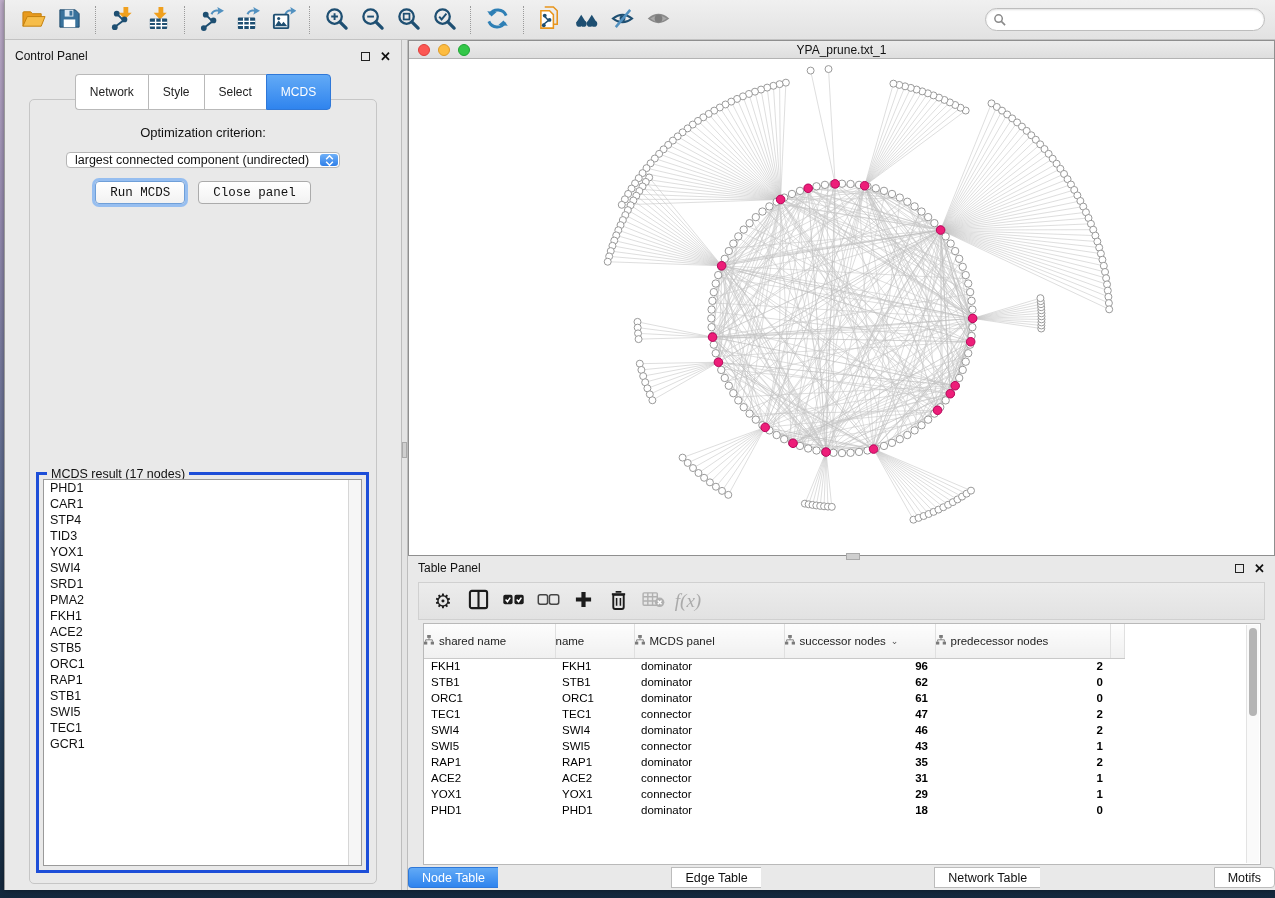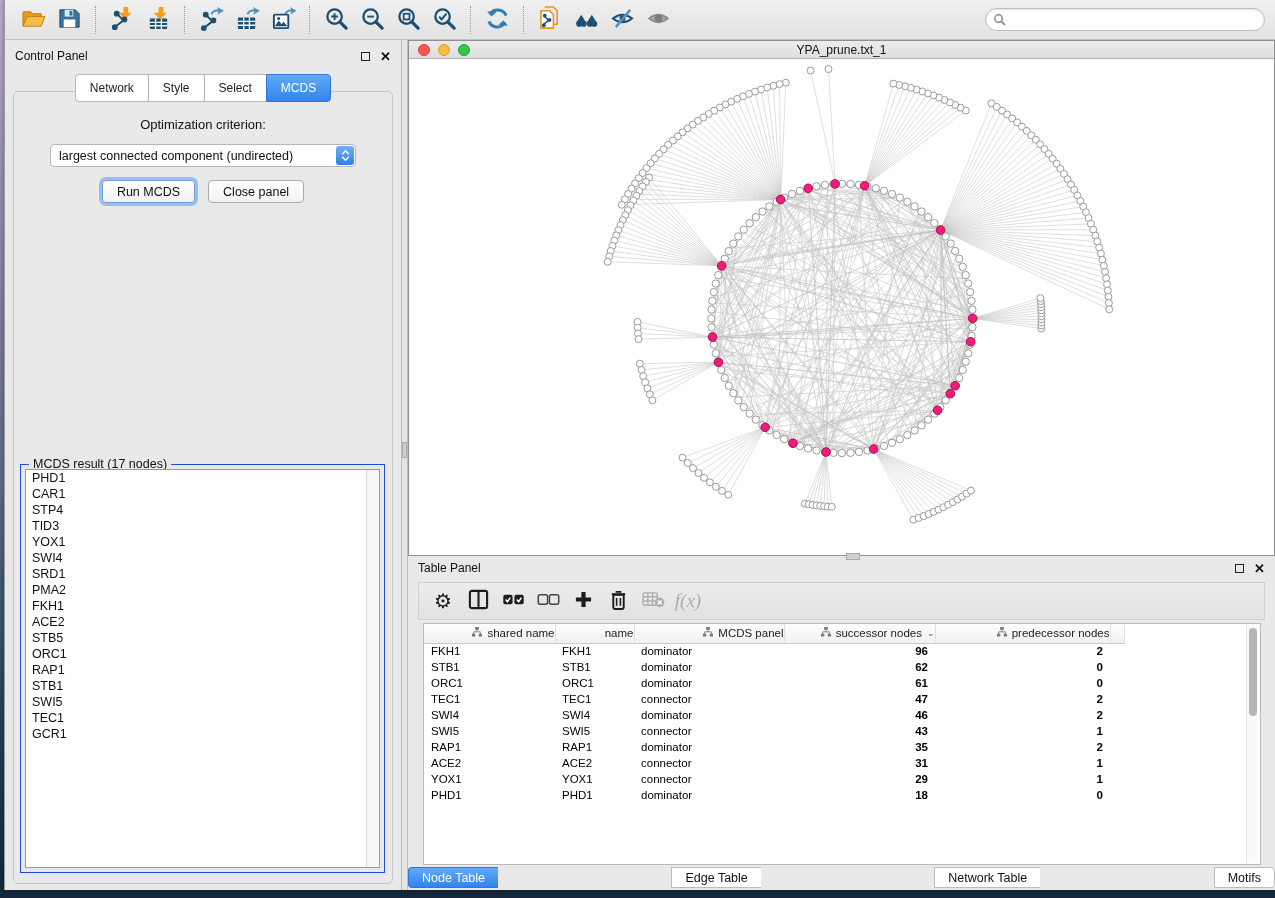--- a/index.html
+++ b/index.html
@@ -30,42 +30,42 @@
 
   
   .control-panel { width:396px; flex:none; display:flex; flex-direction:column; background:#e9e9e9; padding-top:4px; }
   .panel-header { height:24px; flex:none; display:flex; align-items:center; padding:0 10px; }
   .panel-title { font-size:12px; color:#111; }
   .panel-header .win-icons { margin-left:auto; display:flex; gap:10px; align-items:center; }
   .float-icon { width:9px; height:9px; border:1.5px solid #222; display:inline-block; }
   .close-icon { font-size:13px; font-weight:bold; color:#111; line-height:9px; }
 
   .cp-tabs { display:flex; justify-content:center; position:relative; z-index:2; margin-top:6px; }
-  .cp-tab { height:28px; padding:4px 14px; background:#fff; border:1px solid #b9b9b9; border-right:none;
+  .cp-tab { height:36px; padding:4px 14px; background:#fff; border:1px solid #b9b9b9; border-right:none;
             display:flex; align-items:center; font-size:12px; color:#222; }
   .cp-tab:first-child { border-radius:4px 0 0 4px; }
   .cp-tab:last-child { border-right:1px solid #b9b9b9; border-radius:0 4px 4px 0; }
   .cp-tab.sel { background:linear-gradient(#62aaf6,#2f84ee); color:#fff; border-color:#2f78d8; }
 
-  .cp-box { margin:-11px 8px 6px; border:1px solid #c6c6c6; border-radius:5px; flex:1;
+  .cp-box { margin:-11px 24px 6px; border:1px solid #c6c6c6; border-radius:5px; flex:1;
             position:relative; padding-top:11px; }
   .opt-label { text-align:center; margin-top:14px; font-size:13px; }
   .select-row { margin:12px 36px 0; }
-  .mac-select { height:23px; background:#fff; border:1px solid #b5b5b5; border-radius:4px;
+  .mac-select { height:16px; background:#fff; border:1px solid #b5b5b5; border-radius:4px;
                 display:flex; align-items:center; padding-left:8px; font-size:12.5px; position:relative; }
   .mac-select .stepper { position:absolute; right:1px; top:1px; bottom:1px; width:18px; border-radius:3px;
                 background:linear-gradient(#6fb0f8,#2f7fe8); display:flex; flex-direction:column;
                 align-items:center; justify-content:center; gap:1px; }
   .btn-row { display:flex; justify-content:center; gap:13px; margin-top:13px; }
   .btn { height:23px; padding:0 14px; background:linear-gradient(#ffffff,#f2f2f2); border:1px solid #ababab;
-         border-radius:4px; font-size:12.5px; display:flex; align-items:center; color:#111; }
+         border-radius:4px; font-size:12.5px; display:flex; align-items:center; color:#111;font-family:Liberation Mono, monospace; }
   .btn.focused { box-shadow:0 0 0 3px rgba(106,168,245,.65); border-color:#6f9fd8; }
 
   .mcds-group { position:absolute; left:6px; right:7px; top:372px; bottom:10px;
-                border:1px solid #1d4ed8; }
+                border:3px solid #1d4ed8; }
   .mcds-legend { position:absolute; top:-8px; left:8px; background:#e9e9e9; padding:0 4px; font-size:12.5px; }
   .mcds-list { position:absolute; inset:4px; background:#fff; border:1px solid #9a9a9a; overflow:hidden; }
   .mcds-scroll { position:absolute; top:0; bottom:0; right:0; width:13px; background:#f6f6f6; border-left:1px solid #d6d6d6; }
   .mcds-item { font-size:12.5px; line-height:16px; padding-left:6px; color:#111; }
 
   
   .v-splitter { width:7px; flex:none; background:#e4e4e4; border-left:1px solid #bdbdbd; border-right:1px solid #bdbdbd; position:relative; }
   .v-splitter .grip { position:absolute; top:402px; left:0; right:0; height:16px; background:#cfcfcf; border:1px solid #aaa; }
 
   
@@ -86,22 +86,22 @@
 
   
   .table-panel { flex:1; display:flex; flex-direction:column; background:#e9e9e9; min-height:0; }
   .tp-toolbar { height:38px; flex:none; margin:2px 10px 0; background:linear-gradient(#ececec,#e2e2e2);
                 border:1px solid #d0d0d0; display:flex; align-items:center; padding:0 10px; gap:7px; }
   .tp-btn { width:28px; height:28px; display:flex; align-items:center; justify-content:center; }
   .fx-label { font-family:Liberation Serif, serif; font-style:italic; font-size:19px; color:#aaa; }
   .tp-table-wrap { flex:1; margin:3px 14px 0 15px; background:#fff; border:1px solid #b9b9b9;
                    position:relative; overflow:hidden; min-height:0; }
   table.node-table { border-collapse:collapse; table-layout:fixed; font-size:11.5px; }
-  table.node-table th { height:19px; font-weight:normal; color:#222; background:linear-gradient(#fdfdfd,#f0f0f0);
-        border-right:1px solid #e0e0e0; border-bottom:1px solid #c9c9c9; text-align:right; white-space:nowrap; overflow:hidden; }
+  table.node-table th { height:34px; font-weight:normal; color:#222; background:linear-gradient(#fdfdfd,#f0f0f0);
+        border-right:1px solid #e0e0e0; border-bottom:1px solid #c9c9c9; text-align:left; white-space:nowrap; overflow:hidden; }
   table.node-table th .hdr-inner { display:inline-flex; align-items:center; gap:5px; }
   table.node-table td { height:16px; padding:0 7px; white-space:nowrap; overflow:hidden; color:#000; }
   td.num { text-align:right;font-weight:bold; }
   .sort-arrow { font-size:9px; color:#555; }
   .tp-vscroll { position:absolute; top:1px; bottom:1px; right:1px; width:13px; background:#fafafa; border-left:1px solid #e3e3e3; }
   .tp-vscroll .thumb { position:absolute; top:3px; left:2px; width:8px; height:88px; background:#b5b5b5; border-radius:5px; }
 
   .tp-tabs { height:25px; flex:none; display:flex; justify-content:space-between; align-items:center; }
   .tp-tab { height:21px; padding:0 13px; background:#fff; border:1px solid #bcbcbc; border-right:none;
             display:flex; align-items:center; font-size:12.5px; color:#111; }

